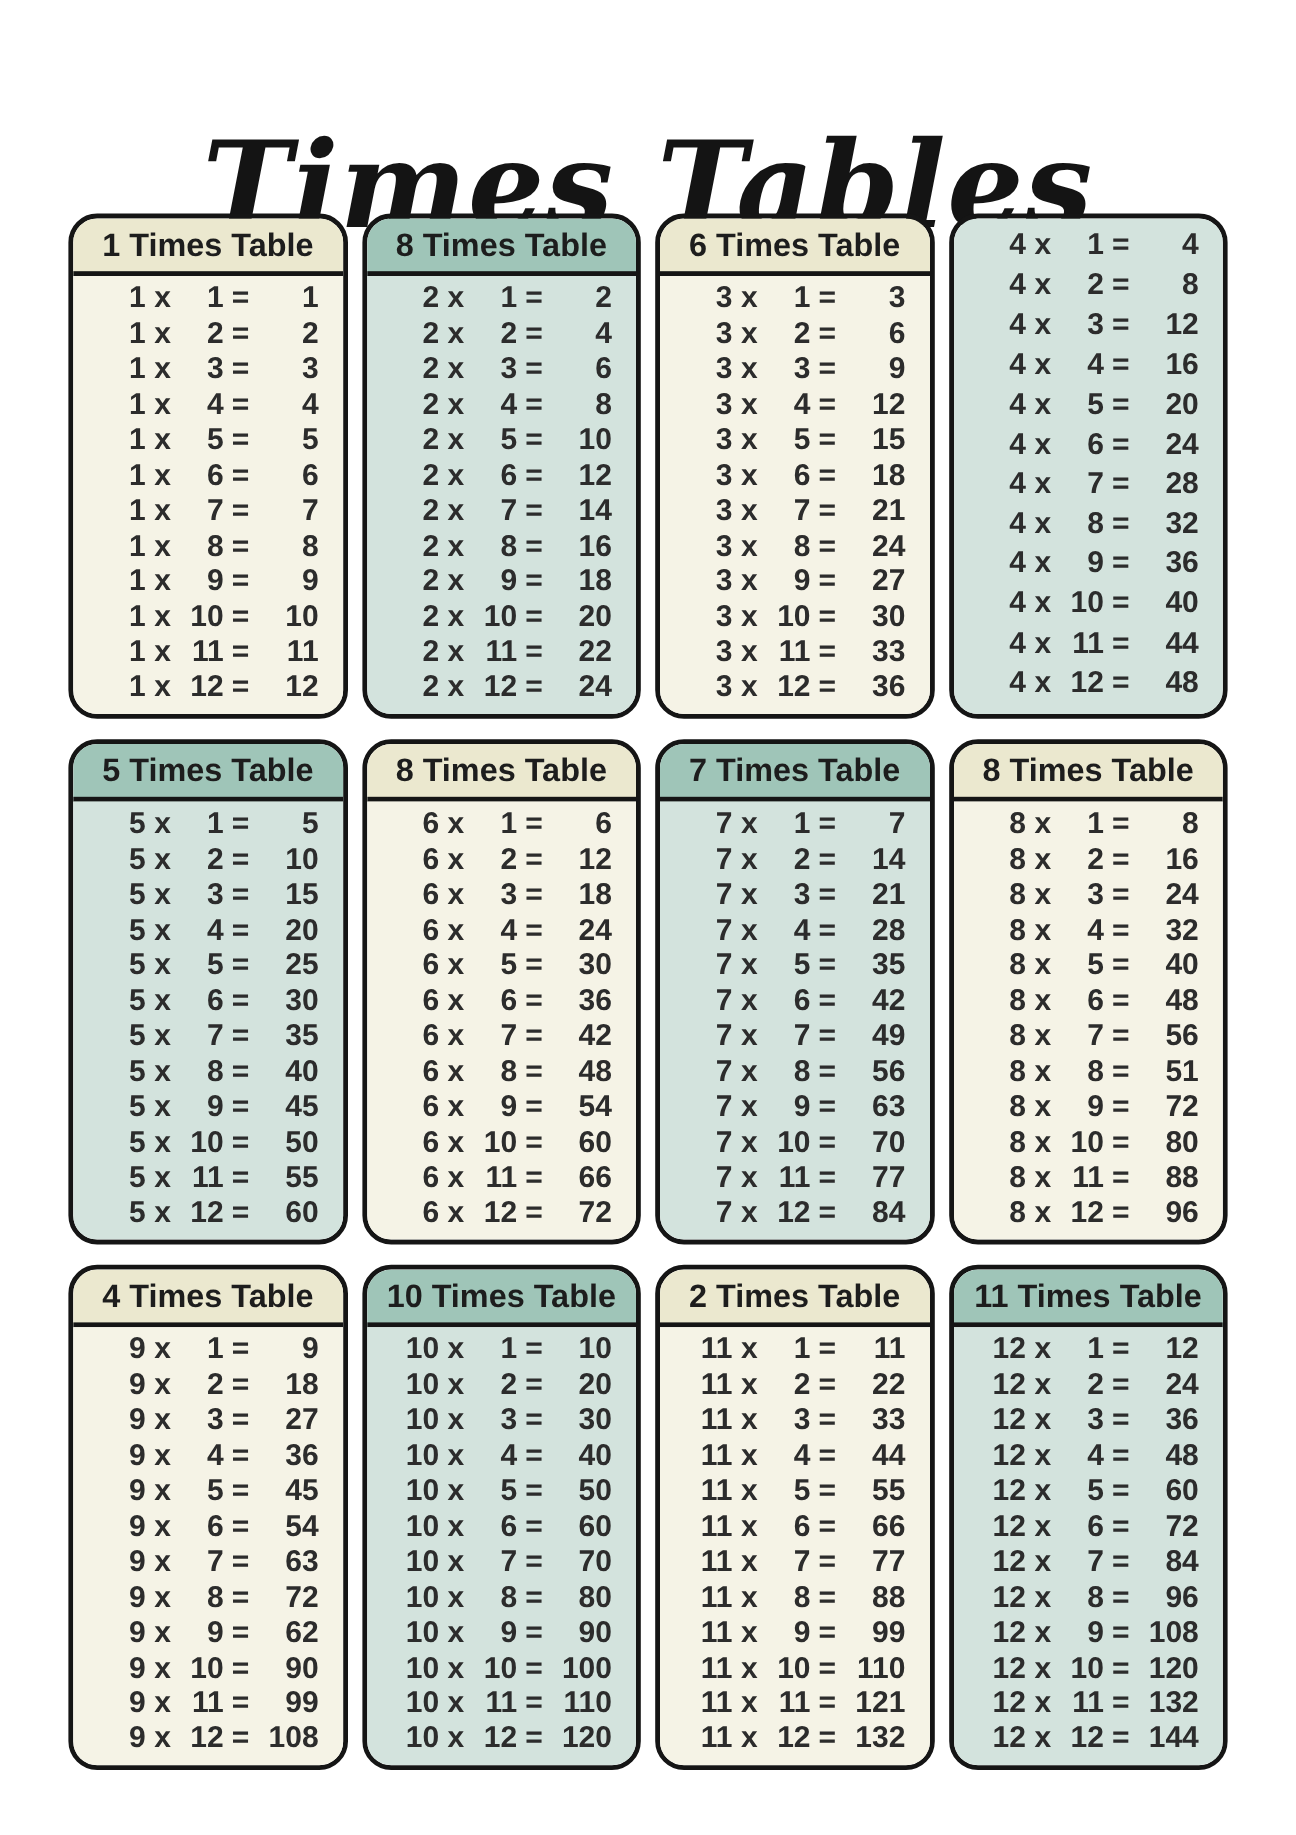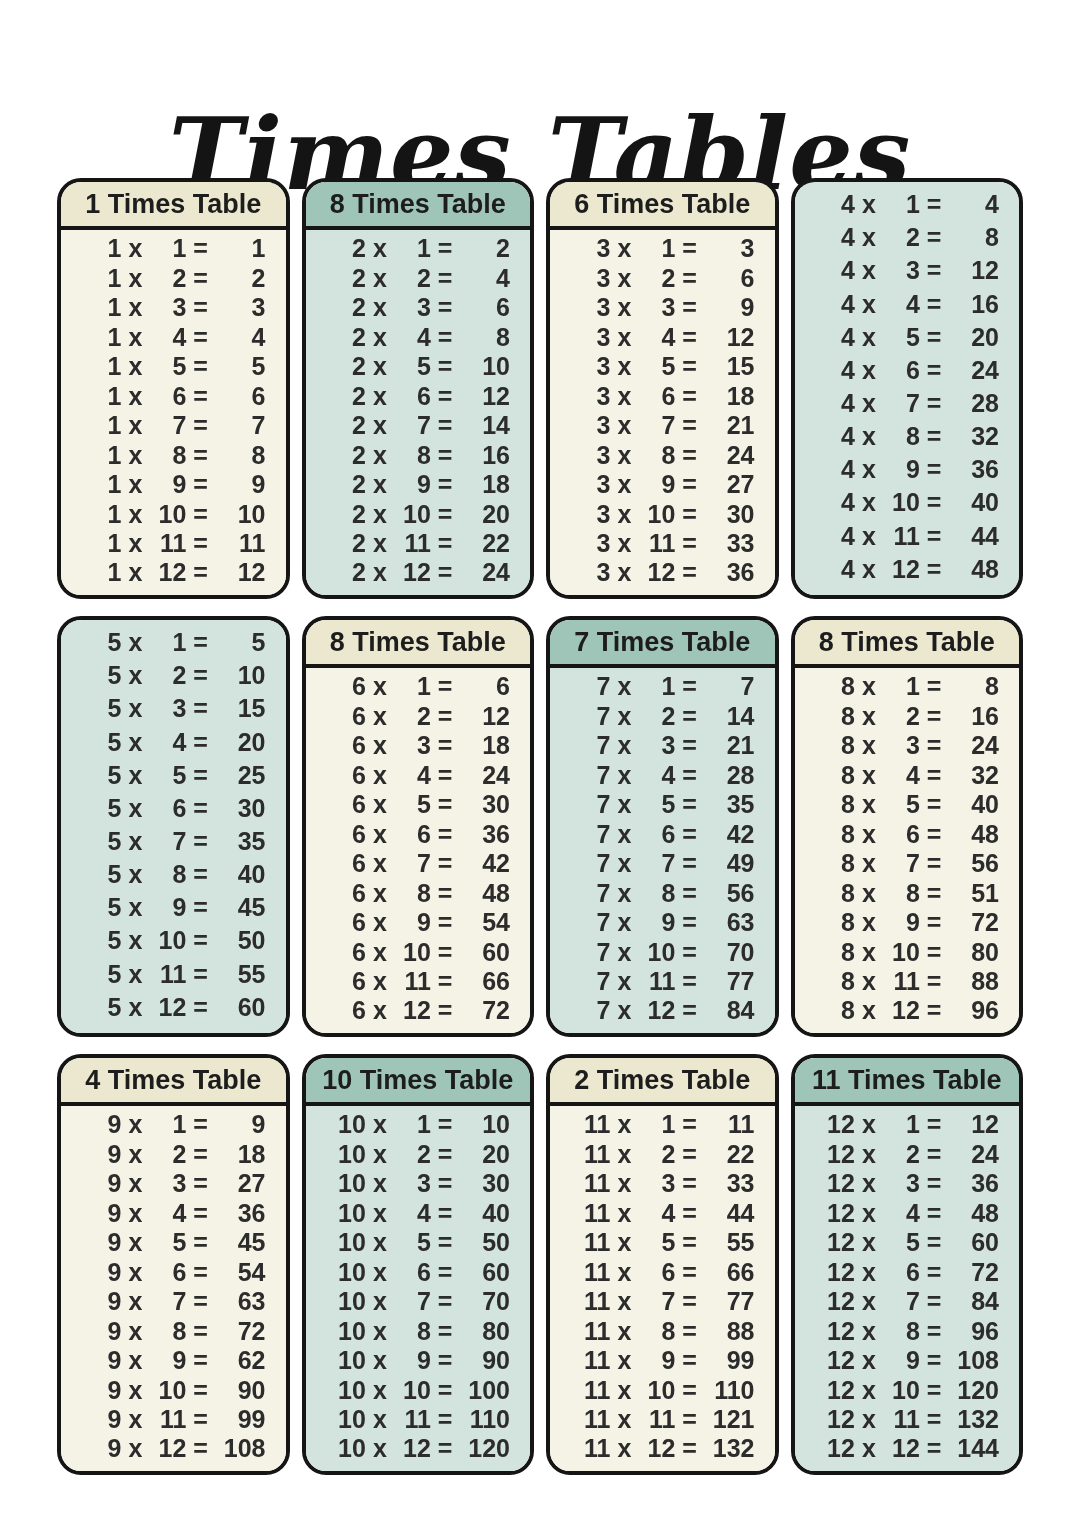--- a/index.html
+++ b/index.html
@@ -426,20 +426,21 @@
           <div class="mrow">
             <span class="cell a">4</span>
             <span class="cell op">x</span>
             <span class="cell b">12</span>
             <span class="cell op">=</span>
             <span class="cell p">48</span>
           </div>
         </div>
       </section>
       <section class="card teal">
+        <div class="card-header">5 Times Table</div>
         <div class="card-body">
           <div class="mrow">
             <span class="cell a">5</span>
             <span class="cell op">x</span>
             <span class="cell b">1</span>
             <span class="cell op">=</span>
             <span class="cell p">5</span>
           </div>
           <div class="mrow">
             <span class="cell a">5</span>

